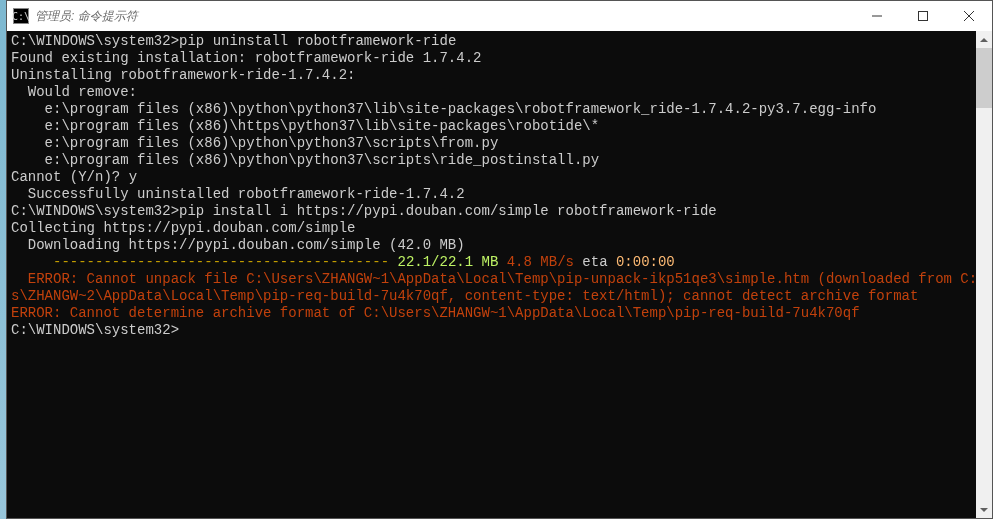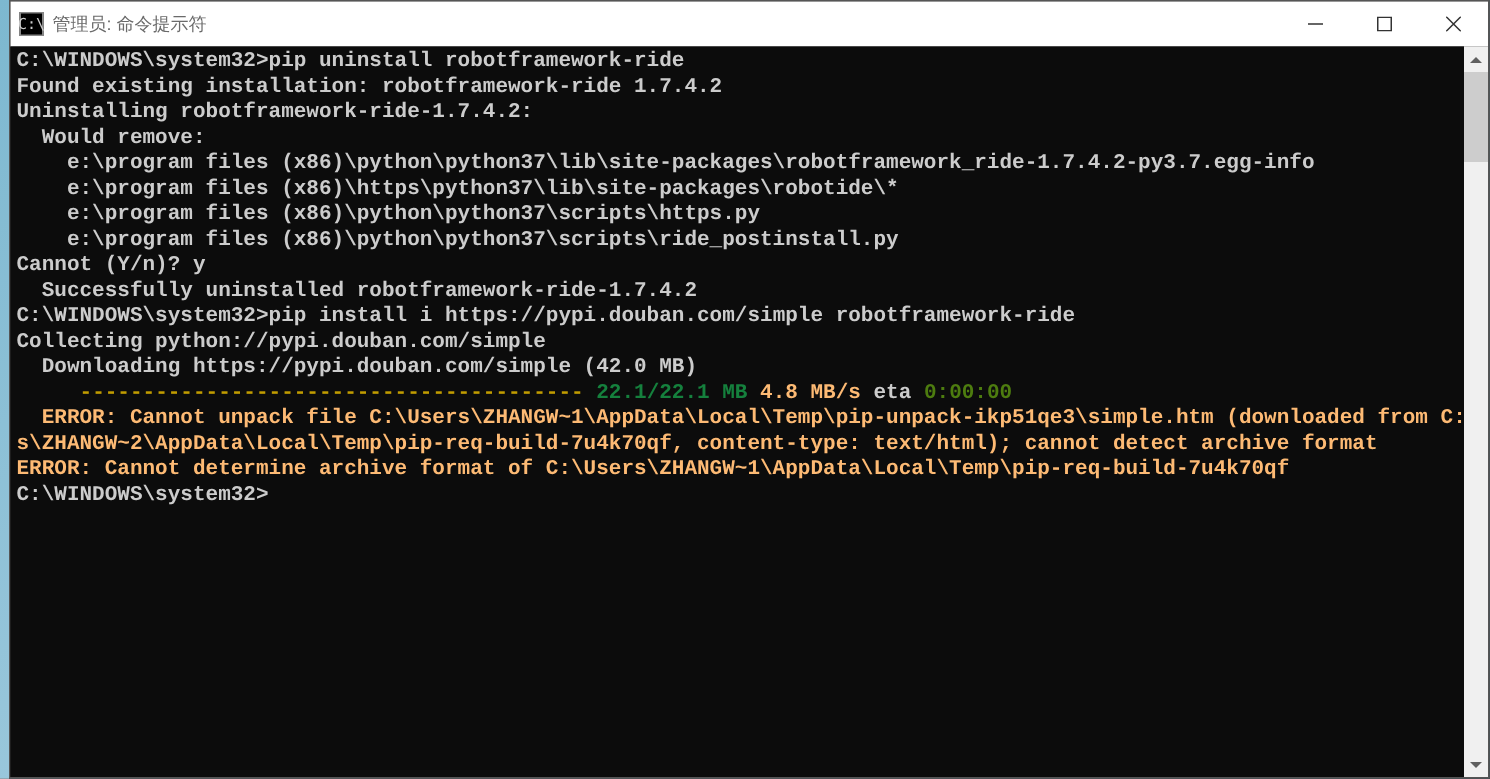--- a/index.html
+++ b/index.html
@@ -40,20 +40,21 @@
       align-items: center;
       justify-content: center;
       font-size: 10px;
       border: 1px solid #888;
       background: #000;
       color: #ccc;
       font-family: monospace;
     }
     .titlebar-title {
       flex: 1;
+      font-style: italic;
     }
     .titlebar-controls {
       display: flex;
     }
     .titlebar-btn {
       width: 46px;
       height: 30px;
       display: flex;
       align-items: center;
       justify-content: center;
@@ -61,28 +62,27 @@
     }
     .titlebar-btn svg { width: 10px; height: 10px; }
     .terminal {
       flex: 1;
       background: #0c0c0c;
       padding: 2px 4px;
       line-height: 17px;
       font-size: 14px;
       overflow: hidden;
       position: relative;
-      font-weight: bold;
     }
     .line { white-space: pre; color: #cccccc; }
     .c-white { color: #cccccc; }
-    .c-green { color: #15803d; }
+    .c-green { color: #bef264; }
     .c-yellow { color: #C19C00; }
-    .c-red { color: #fdba74; }
-    .c-cyan { color: #4d7c0f; margin-top: 15px; }
+    .c-red { color: #c2410c; }
+    .c-cyan { color: #fdba74; margin-top: 15px; }
     .scrollbar {
       position: absolute;
       right: 0;
       top: 30px;
       bottom: 0;
       width: 16px;
       background: #f0f0f0;
     }
     .scrollbar-track {
       position: absolute;
@@ -138,27 +138,27 @@
   </div>
 
   <div class="terminal">
     <div class="line"></div>
     <div class="line"><span class="c-white">C:\WINDOWS\system32&gt;</span><span class="c-white">pip uninstall robotframework-ride</span></div>
     <div class="line">Found existing installation: robotframework-ride 1.7.4.2</div>
     <div class="line">Uninstalling robotframework-ride-1.7.4.2:</div>
     <div class="line">  Would remove:</div>
     <div class="line">    e:\program files (x86)\python\python37\lib\site-packages\robotframework_ride-1.7.4.2-py3.7.egg-info</div>
     <div class="line">    e:\program files (x86)\https\python37\lib\site-packages\robotide\*</div>
-    <div class="line">    e:\program files (x86)\python\python37\scripts\https.py</div>
+    <div class="line">    e:\program files (x86)\python\python37\scripts\from.py</div>
     <div class="line">    e:\program files (x86)\python\python37\scripts\ride_postinstall.py</div>
     <div class="line"><span>Cannot (Y/n)? </span><span>y</span></div>
     <div class="line">  Successfully uninstalled robotframework-ride-1.7.4.2</div>
     <div class="line"></div>
     <div class="line"><span class="c-white">C:\WINDOWS\system32&gt;</span><span class="c-white">pip install i https://pypi.douban.com/simple robotframework-ride</span></div>
-    <div class="line">Collecting python://pypi.douban.com/simple</div>
+    <div class="line">Collecting https://pypi.douban.com/simple</div>
     <div class="line">  Downloading https://pypi.douban.com/simple (42.0 MB)</div>
     <div class="line"><span>     </span><span class="c-yellow">---------------------------------------- </span><span class="c-green">22.1/22.1 MB</span><span> </span><span class="c-red">4.8 MB/s</span><span> eta </span><span class="c-cyan">0:00:00</span></div>
     <div class="line c-red">  ERROR: Cannot unpack file C:\Users\ZHANGW~1\AppData\Local\Temp\pip-unpack-ikp51qe3\simple.htm (downloaded from C:\User</div>
     <div class="line c-red">s\ZHANGW~2\AppData\Local\Temp\pip-req-build-7u4k70qf, content-type: text/html); cannot detect archive format</div>
     <div class="line c-red">ERROR: Cannot determine archive format of C:\Users\ZHANGW~1\AppData\Local\Temp\pip-req-build-7u4k70qf</div>
     <div class="line"></div>
     <div class="line"><span class="c-white">C:\WINDOWS\system32&gt;</span><span></span></div>
   </div>
 
   <div class="scrollbar">

